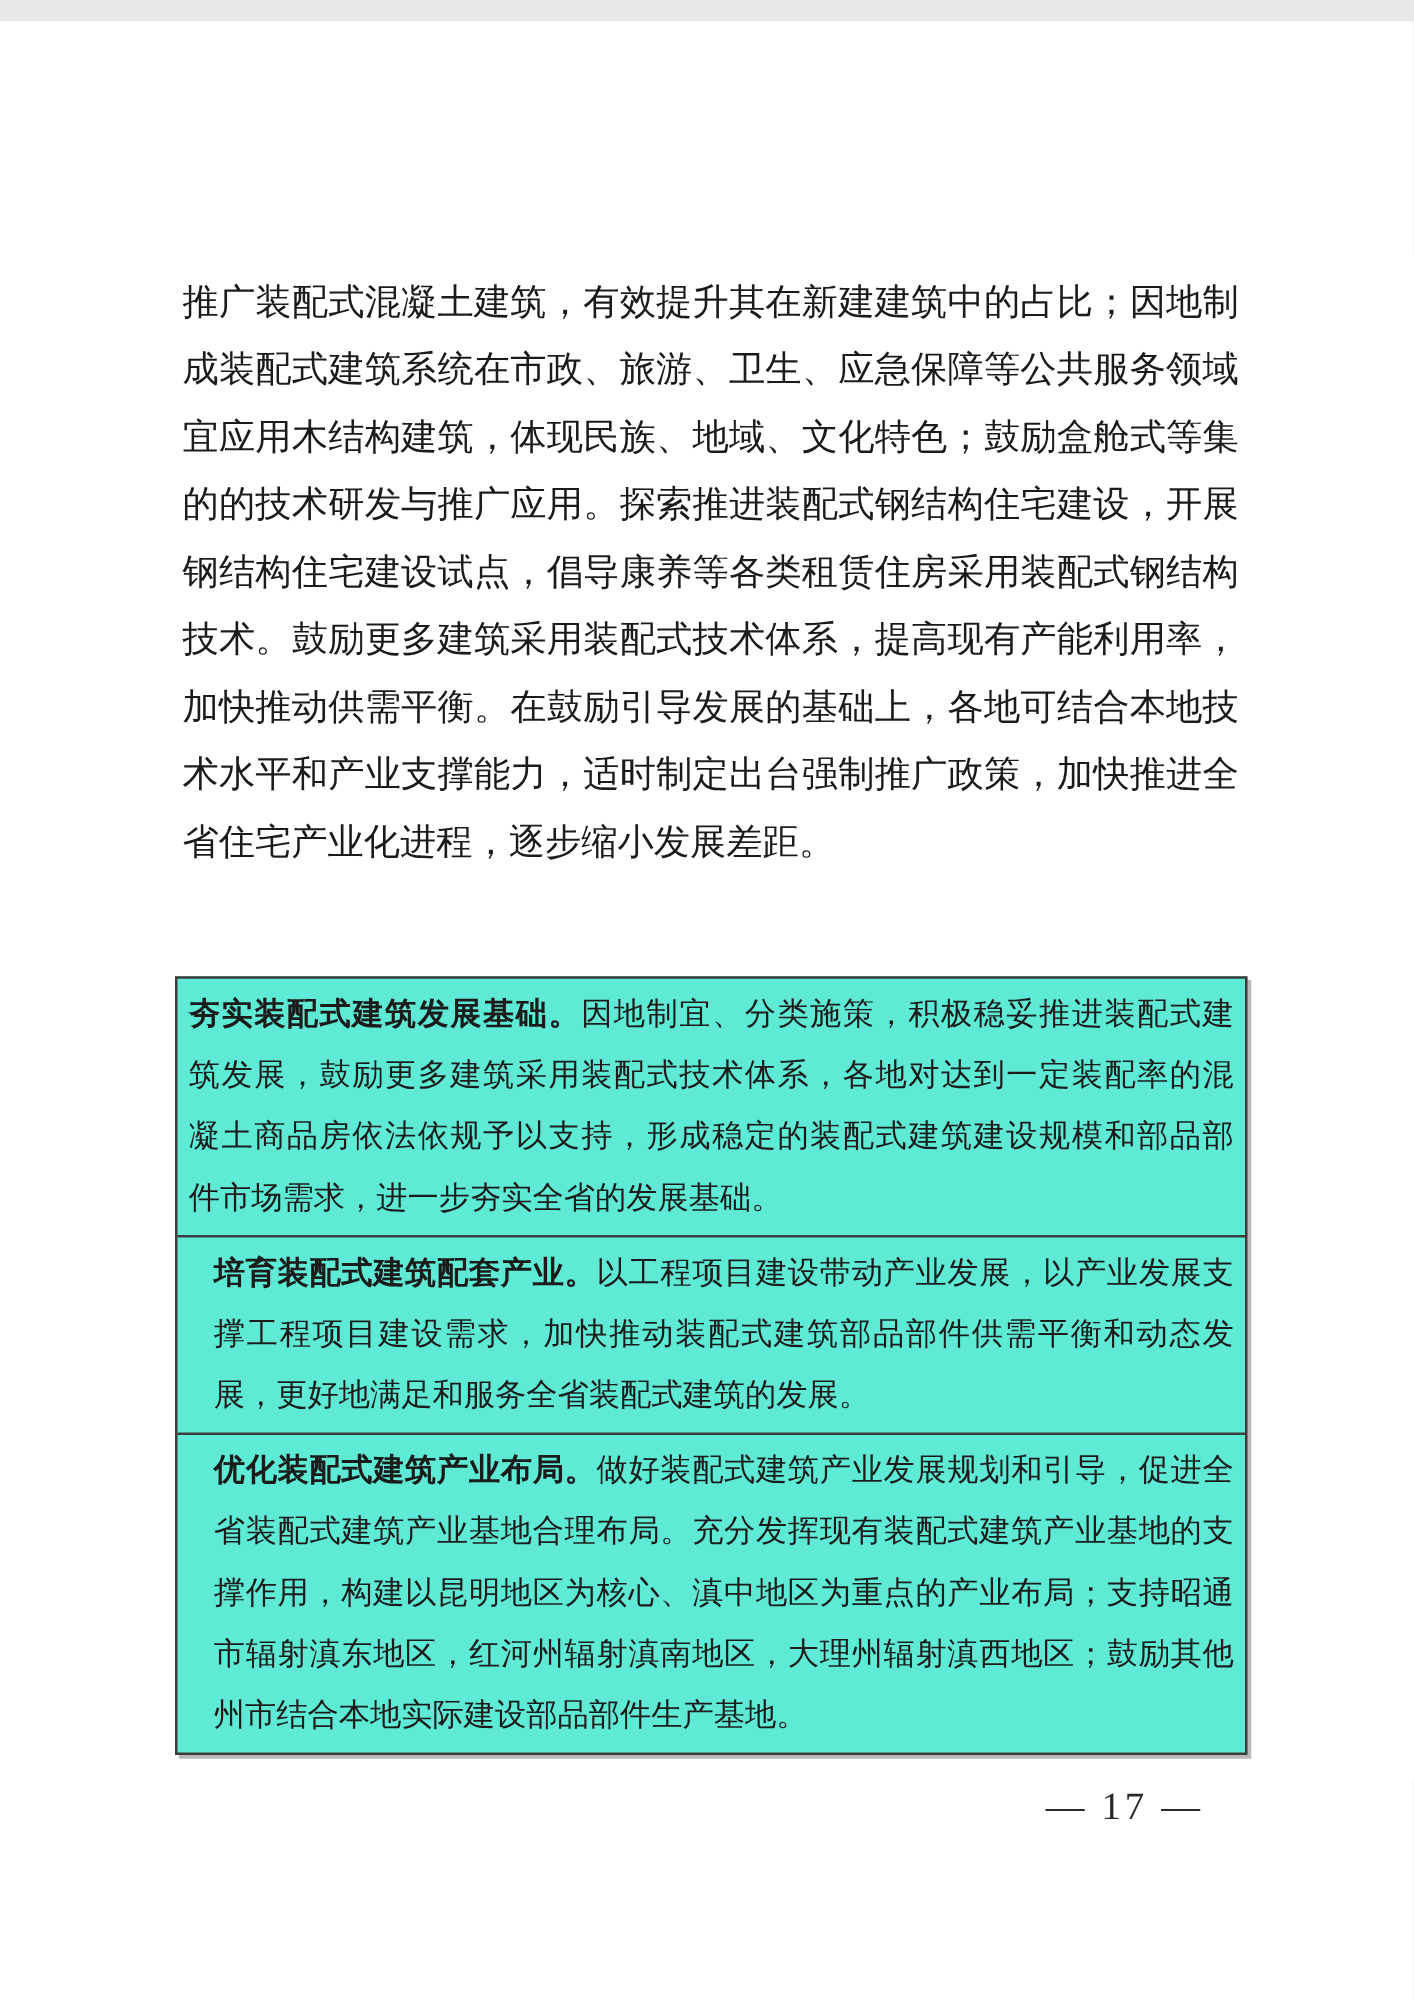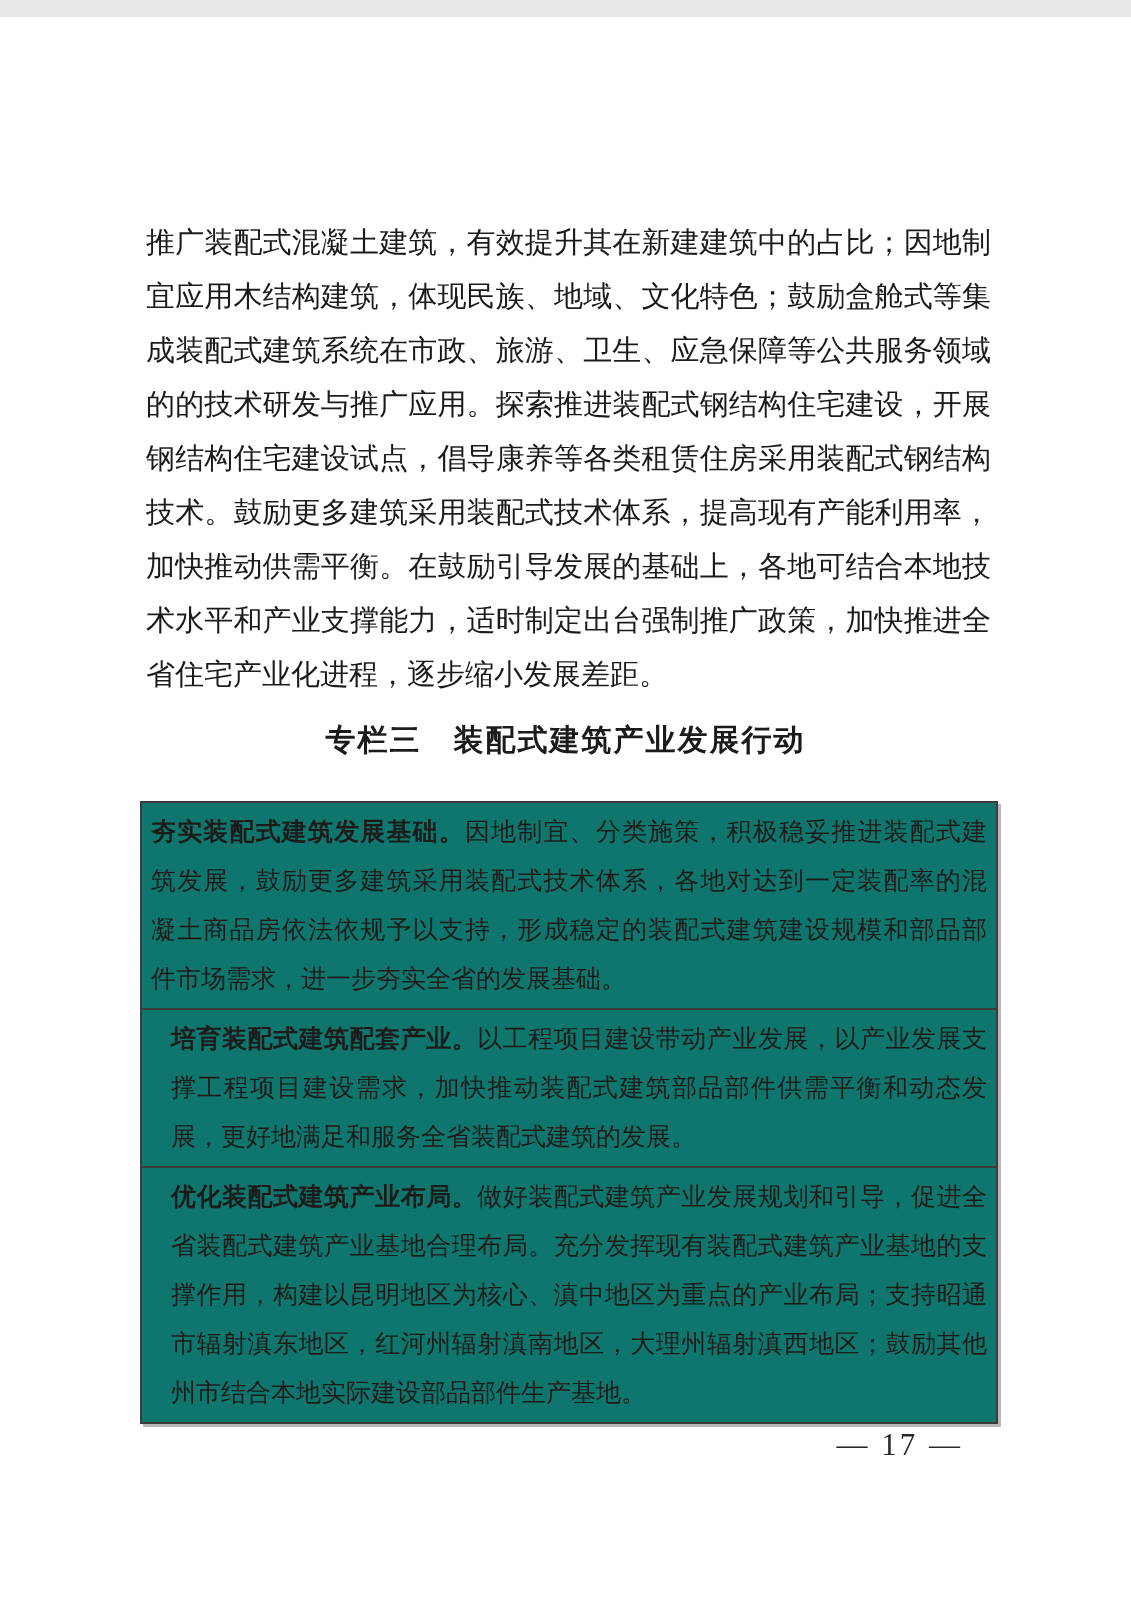--- a/index.html
+++ b/index.html
@@ -33,25 +33,25 @@
     text-align:center;
     font-family:"Liberation Sans", sans-serif;
     font-weight:bold;
     font-size:30px;
     line-height:38px;
     letter-spacing:2px;
   }
 
   .panel {
     position:absolute;
-    left:140px; top:784px;
+    left:140px; top:764px;
     width:858px;
     border:2px solid #3c3c3c;
     box-shadow:3px 3px 0 rgba(125,125,125,0.55);
-    background:#0f766e;
+    background:#5eead4;
     box-sizing:border-box;
   }
   .sec { padding:4px 9px 5px 9px; }
   .sec + .sec { border-top:2px solid #3c3c3c;padding-left:29px; }
   .bline {
     font-size:25px;
     line-height:49px;
     text-align:justify;
     text-align-last:justify;
     white-space:nowrap;
@@ -70,31 +70,30 @@
     color:#2a2a2a;
   }
 </style>
 </head>
 <body>
 
 <div class="page">
 
   <div class="body-text">
     <div class="tline">推广装配式混凝土建筑，有效提升其在新建建筑中的占比；因地制</div>
+    <div class="tline">成装配式建筑系统在市政、旅游、卫生、应急保障等公共服务领域</div>
     <div class="tline">宜应用木结构建筑，体现民族、地域、文化特色；鼓励盒舱式等集</div>
-    <div class="tline">成装配式建筑系统在市政、旅游、卫生、应急保障等公共服务领域</div>
     <div class="tline">的的技术研发与推广应用。探索推进装配式钢结构住宅建设，开展</div>
     <div class="tline">钢结构住宅建设试点，倡导康养等各类租赁住房采用装配式钢结构</div>
     <div class="tline">技术。鼓励更多建筑采用装配式技术体系，提高现有产能利用率，</div>
     <div class="tline">加快推动供需平衡。在鼓励引导发展的基础上，各地可结合本地技</div>
     <div class="tline">术水平和产业支撑能力，适时制定出台强制推广政策，加快推进全</div>
     <div class="tline last">省住宅产业化进程，逐步缩小发展差距。</div>
   </div>
 
-  <div class="panel-title">专栏三　装配式建筑产业发展行动</div>
 
   <div class="panel">
 
     <div class="sec">
       <div class="bline">
         <span class="lead">夯实装配式建筑发展基础。</span><span>因地制宜、分类施策，积极稳妥推进装配式建</span>
       </div>
       <div class="bline">筑发展，鼓励更多建筑采用装配式技术体系，各地对达到一定装配率的混</div>
       <div class="bline">凝土商品房依法依规予以支持，形成稳定的装配式建筑建设规模和部品部</div>
       <div class="bline last">件市场需求，进一步夯实全省的发展基础。</div>

